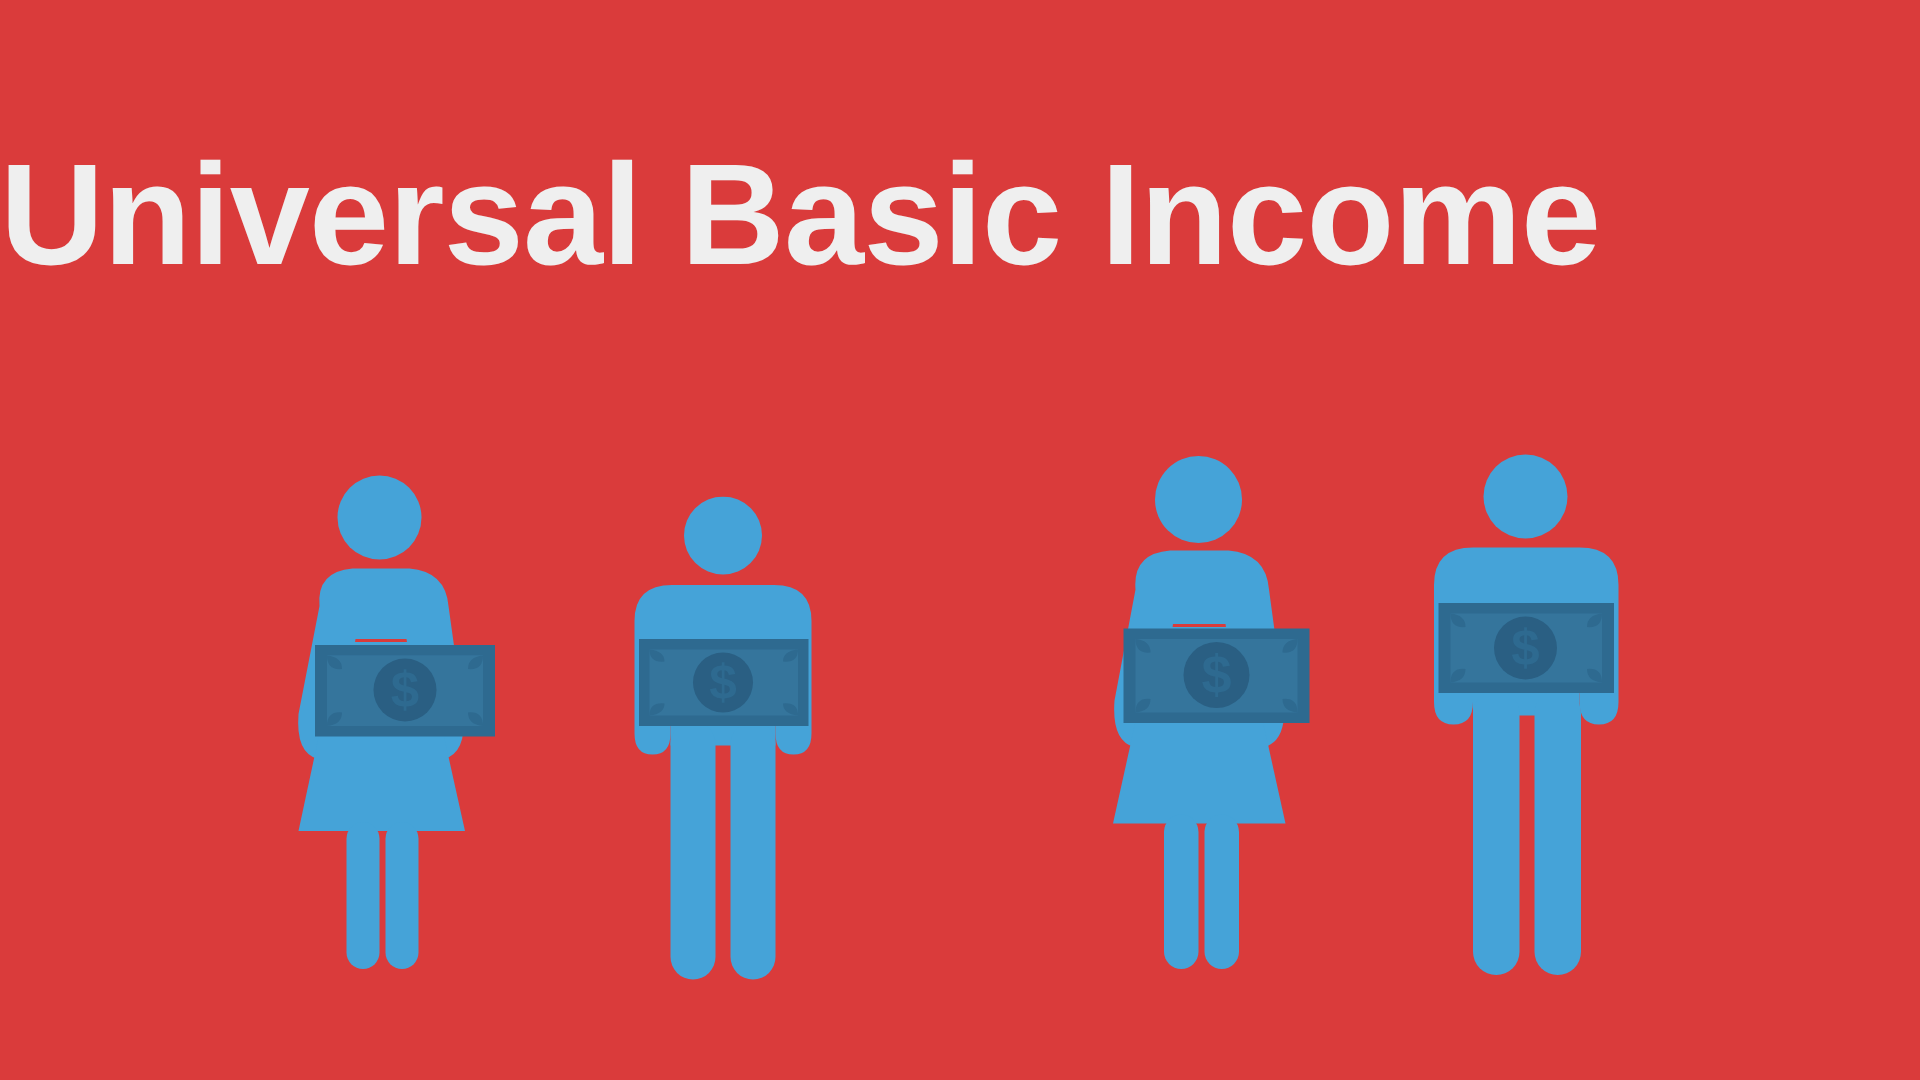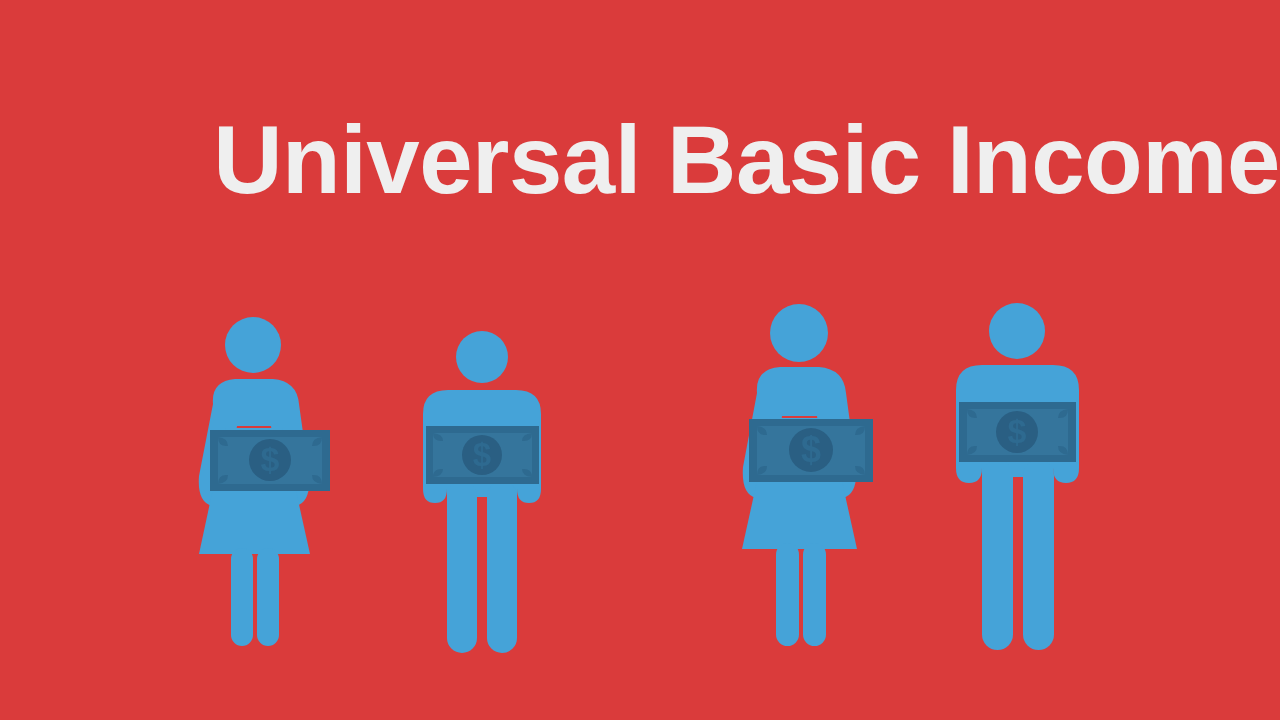--- a/index.html
+++ b/index.html
@@ -15,23 +15,23 @@
     font-family: "Liberation Sans", sans-serif;
   }
   #backdrop {
     position: absolute;
     inset: 0;
     background: #DA3B3B;
   }
   #title {
     position: absolute;
     left: 0;
-    top: 108px;
+    top: 92px;
     width: 1280px;
-    text-align: right;
+    text-align: left;
     color: #EFEFEF;
     font-family: "Liberation Sans", sans-serif;
     font-weight: bold;
     font-size: 96px;
     line-height: 104px;
     letter-spacing: -0.5px;
     white-space: nowrap;
     user-select: none;
   }
   .figure {

